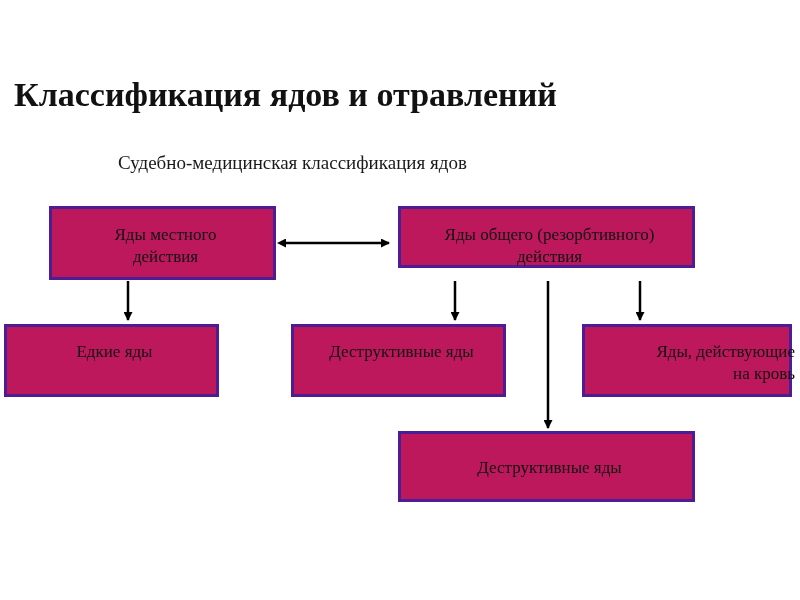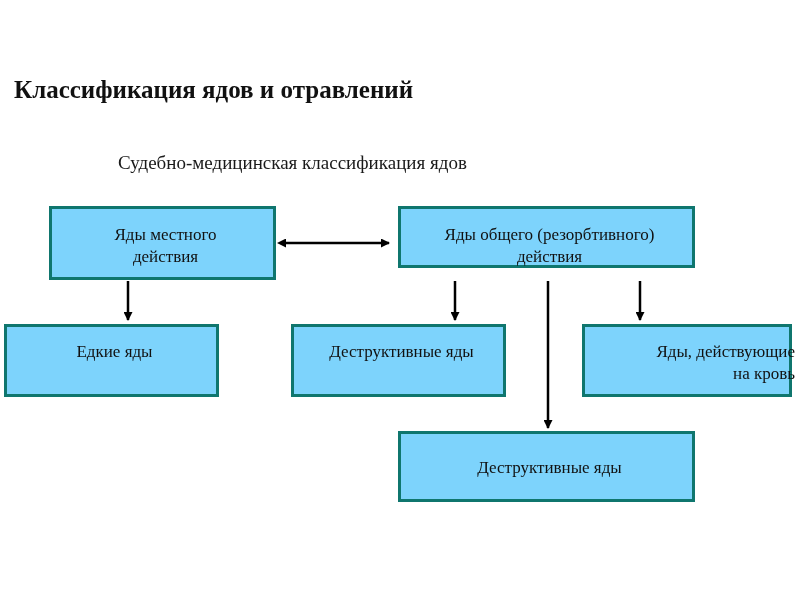--- a/index.html
+++ b/index.html
@@ -21,21 +21,21 @@
     width: 800px;
     height: 600px;
     background: #ffffff;
   }
   .title {
     position: absolute;
     left: 14px;
     top: 76px;
     font-family: "Liberation Serif", "DejaVu Serif", serif;
     font-weight: bold;
-    font-size: 25px;
+    font-size: 34px;
     letter-spacing: 0px;
     white-space: nowrap;
     color: #111111;
   }
   .subtitle {
     position: absolute;
     left: 118px;
     top: 152px;
     font-family: "Liberation Serif", "DejaVu Serif", serif;
     font-weight: normal;
@@ -46,22 +46,22 @@
   .diagram {
     position: absolute;
     left: 0;
     top: 0;
     width: 800px;
     height: 600px;
   }
   .node-box {
     position: absolute;
     box-sizing: border-box;
-    border: 3px solid #0f766e;
-    background: #7dd3fc;
+    border: 3px solid #4c1d95;
+    background: #be185d;
   }
   .node-label {
     position: absolute;
     text-align: center;
     font-family: "Liberation Serif", "DejaVu Serif", serif;
     font-size: 17px;
     line-height: 22px;
     color: #111111;
     white-space: pre-line;
   }

